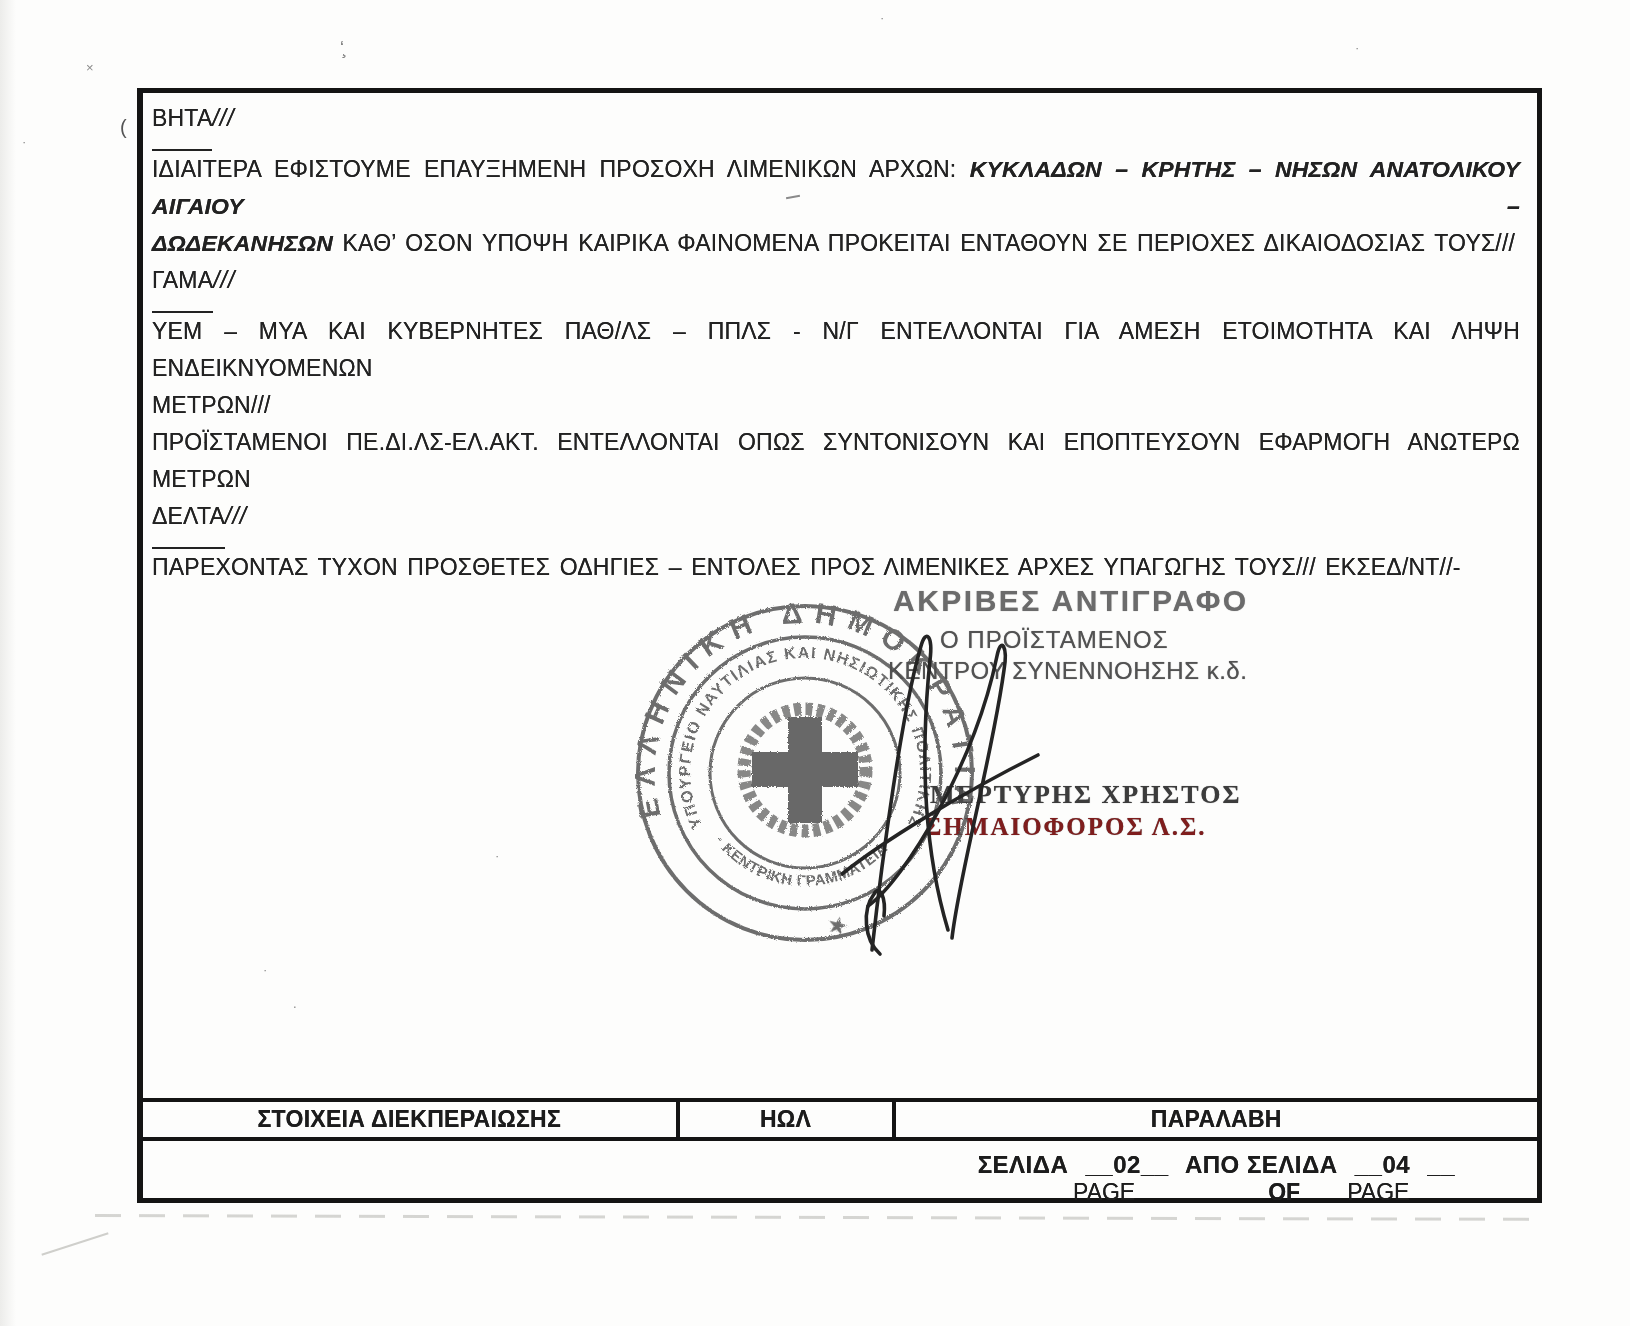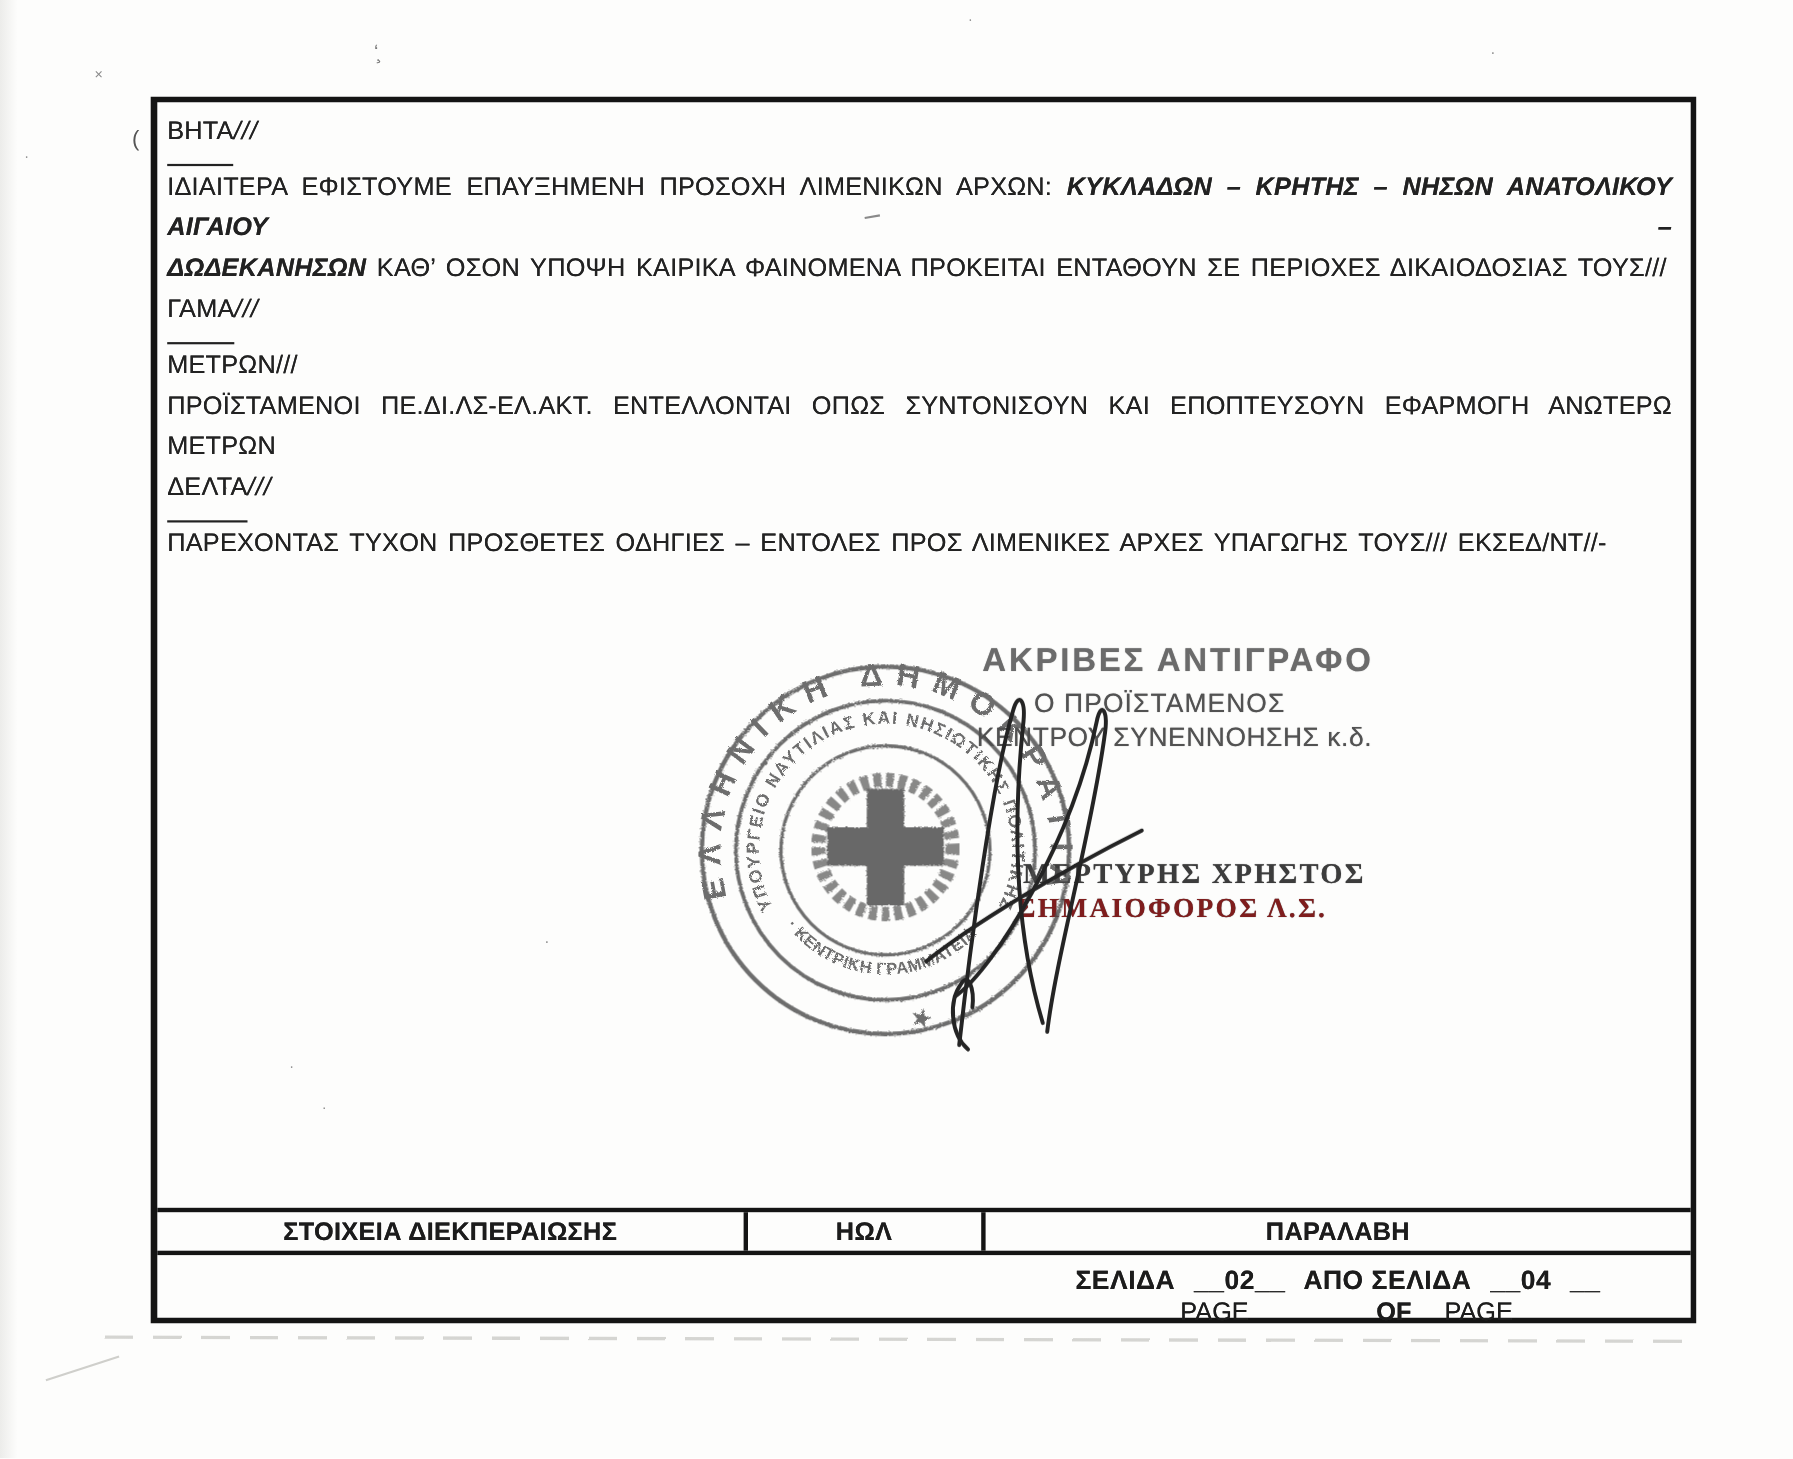--- a/index.html
+++ b/index.html
@@ -86,20 +86,21 @@
   .pageline1{
     position:absolute;right:72px;top:3px;
     font-size:24px;font-weight:bold;letter-spacing:.5px;color:#1c1c1c;
     text-shadow:0 0 .5px #333;white-space:nowrap;
   }
   .pageline1 span{margin-right:10px;}
   .pageline2{
     position:absolute;right:140px;top:31px;width:330px;
     font-size:23px;color:#1c1c1c;text-shadow:0 0 .5px #333;
     display:flex;
+    gap:17px;
   }
   .pl2-a{margin-left:6px;} .pl2-b{margin-left:116px;font-weight:bold;} .pl2-c{margin-left:30px;}
 
   
   .speck{position:absolute;color:#8a8a8a;font-size:13px;}
   .edge-shadow{
     position:absolute;left:95px;top:1216px;width:1445px;height:3px;
     background:repeating-linear-gradient(to right,#c4c4c0 0 26px,rgba(255,255,255,0) 26px 44px);
     transform:rotate(.15deg);opacity:.7;
   }
@@ -162,20 +163,23 @@
       <span class="seclabel">ΒΗΤΑ</span><span class="slashes">///</span>
     </div>
     <div class="line just">
       <span>ΙΔΙΑΙΤΕΡΑ ΕΦΙΣΤΟΥΜΕ ΕΠΑΥΞΗΜΕΝΗ ΠΡΟΣΟΧΗ ΛΙΜΕΝΙΚΩΝ ΑΡΧΩΝ: </span><span class="em">ΚΥΚΛΑΔΩΝ – ΚΡΗΤΗΣ – ΝΗΣΩΝ ΑΝΑΤΟΛΙΚΟΥ ΑΙΓΑΙΟΥ –</span>
     </div>
     <div class="line">
       <span class="em">ΔΩΔΕΚΑΝΗΣΩΝ</span><span> ΚΑΘ’ ΟΣΟΝ ΥΠΟΨΗ ΚΑΙΡΙΚΑ ΦΑΙΝΟΜΕΝΑ ΠΡΟΚΕΙΤΑΙ ΕΝΤΑΘΟΥΝ ΣΕ ΠΕΡΙΟΧΕΣ ΔΙΚΑΙΟΔΟΣΙΑΣ ΤΟΥΣ///</span>
     </div>
     <div class="line">
       <span class="seclabel">ΓΑΜΑ</span><span class="slashes">///</span>
+    </div>
+    <div class="line just">
+      <span>ΥΕΜ – ΜΥΑ ΚΑΙ ΚΥΒΕΡΝΗΤΕΣ ΠΑΘ/ΛΣ – ΠΠΛΣ - Ν/Γ ΕΝΤΕΛΛΟΝΤΑΙ ΓΙΑ ΑΜΕΣΗ ΕΤΟΙΜΟΤΗΤΑ ΚΑΙ ΛΗΨΗ ΕΝΔΕΙΚΝΥΟΜΕΝΩΝ</span>
     </div>
     <div class="line">
       <span>ΜΕΤΡΩΝ///</span>
     </div>
     <div class="line just">
       <span>ΠΡΟΪΣΤΑΜΕΝΟΙ ΠΕ.ΔΙ.ΛΣ-ΕΛ.ΑΚΤ. ΕΝΤΕΛΛΟΝΤΑΙ ΟΠΩΣ ΣΥΝΤΟΝΙΣΟΥΝ ΚΑΙ ΕΠΟΠΤΕΥΣΟΥΝ ΕΦΑΡΜΟΓΗ ΑΝΩΤΕΡΩ ΜΕΤΡΩΝ</span>
     </div>
     <div class="line">
       <span class="seclabel">ΔΕΛΤΑ</span><span class="slashes">///</span>
     </div>

